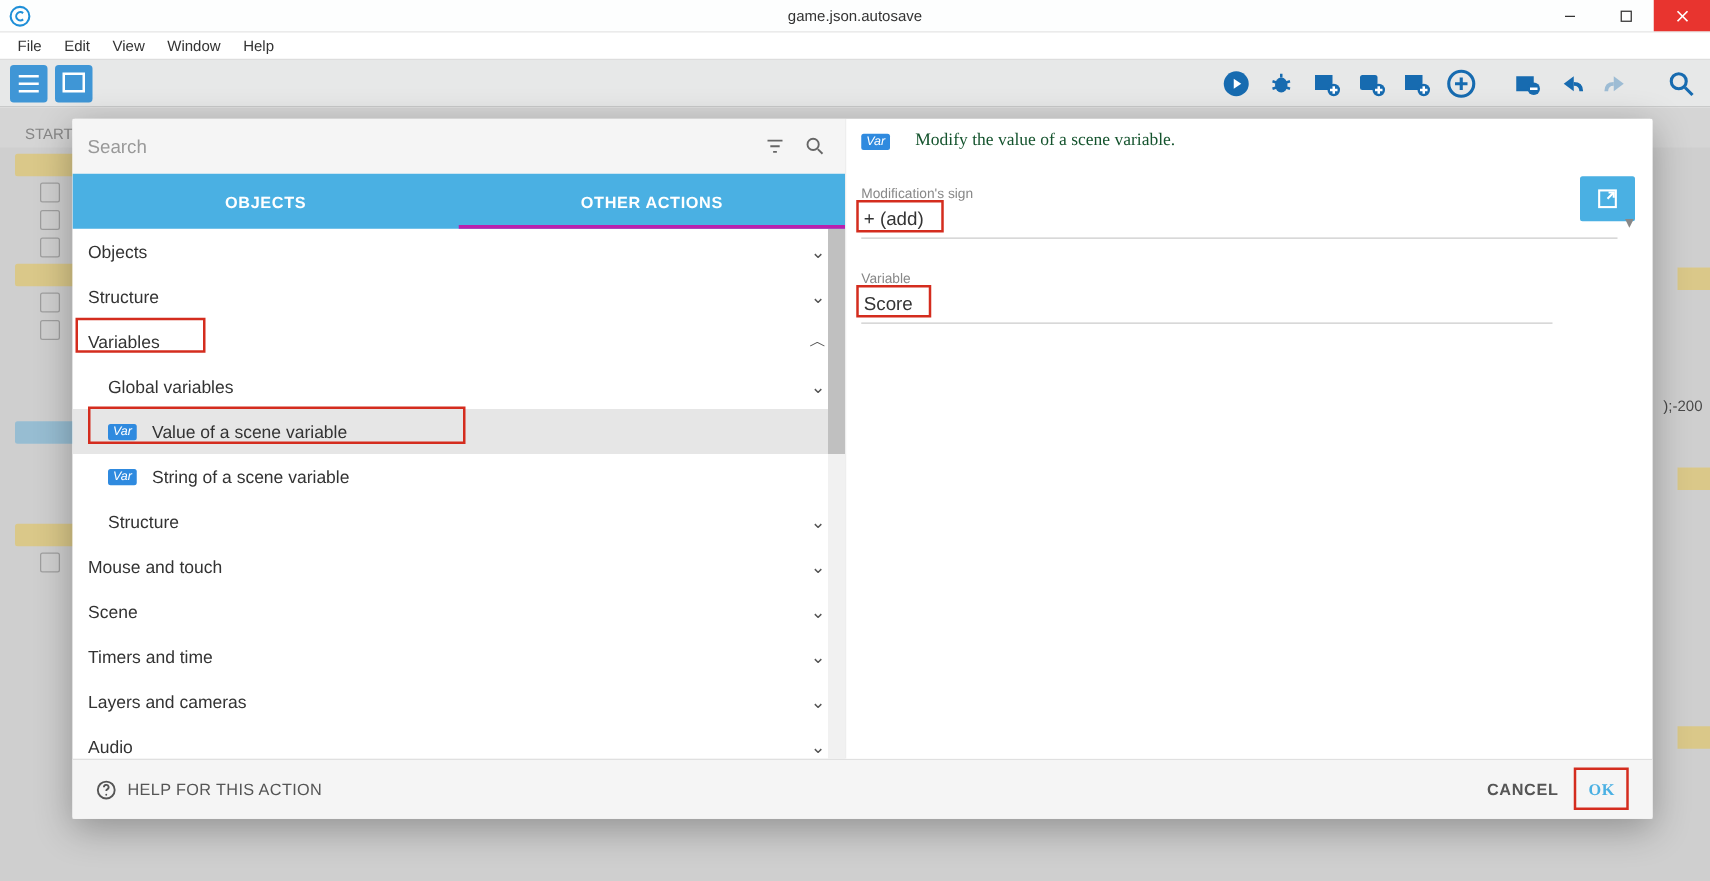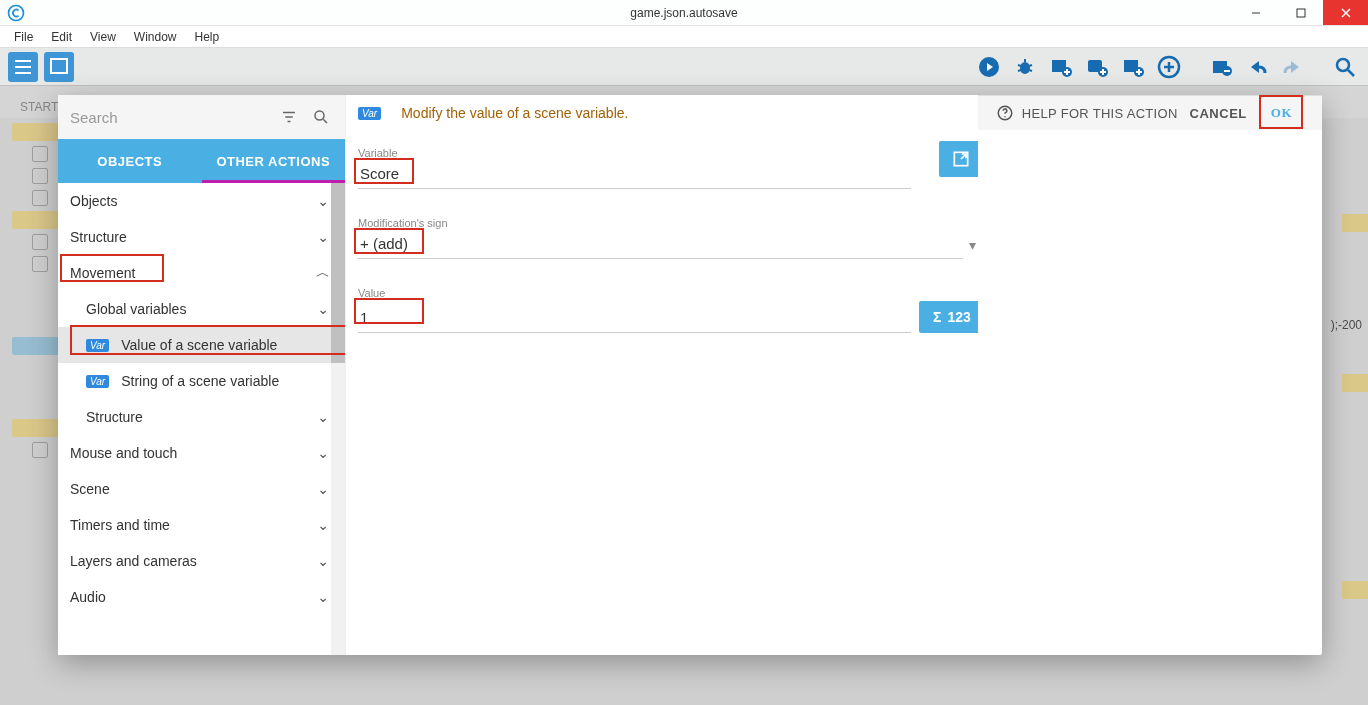--- a/index.html
+++ b/index.html
@@ -28,21 +28,21 @@
 .bg-area { position:absolute; top:86px; left:0; right:0; bottom:0; background:#eeeeee; }
 .bg-overlay { position:absolute; inset:0; background: rgba(128,128,128,0.28); pointer-events:none; }
 .tab-strip { height: 32px; background:#f5f5f5; display:flex; align-items:flex-end; padding-left:12px; font-size:12px; color:#888; }
 .events-area { padding: 4px 12px; position:relative; }
 .ev-row { height: 20px; display:flex; align-items:center; gap:4px; margin-bottom:2px; }
 .ev-chip-y { background:#fde38d; height:18px; padding:0 6px; font-size:11px; display:flex; align-items:center; border-radius:2px; }
 .ev-chip-b { background:#a0d5f2; height:18px; padding:0 6px; font-size:11px; display:flex; align-items:center; border-radius:2px; }
 .ev-icon { width:16px; height:16px; border:1px solid #aaa; border-radius:2px; }
 
 
-.dialog-wrap { position:absolute; top:95px; left:58px; width:1264px; height:560px; background:#fff; box-shadow: 0 8px 30px rgba(0,0,0,0.3); border-radius:2px; display:flex; z-index:100; }
+.dialog-wrap { position:absolute; top:95px; left:58px; width:1264px; height:560px; background:#fff; box-shadow: 0 8px 30px rgba(0,0,0,0.3); border-radius:2px; display:flex; flex-direction:column; z-index:100; }
 .dialog-body { flex:1; display:flex; overflow:hidden; }
 .dialog-left { width: 618px; display:flex; flex-direction:column; background:#fff; }
 .dialog-right { flex:1; background:#fff; padding: 10px 12px 0 12px; position:relative; border-left:1px solid #eee; }
 
 
 .search-row { height:44px; display:flex; align-items:center; padding:0 12px; gap:8px; background:#f5f5f5;}
 .search-input { flex:1; border:none; background:transparent; font-size:15px; color:#555; outline:none; }
 .search-input::placeholder { color:#999; }
 .search-icn { width:24px; height:24px; display:flex; align-items:center; justify-content:center; color:#666; }
 
@@ -59,33 +59,33 @@
 .tree-row .chev { margin-left:auto; width:20px; height:20px; display:flex; align-items:center; justify-content:center; color:#555; }
 .tree-row.indent1 { padding-left: 28px; }
 .tree-row.selected { background:#e6e6e6; }
 .var-badge { background:#2f8adf; color:#fff; font-size:10px; padding:1px 4px; border-radius:2px; margin-right:12px; font-style:italic; display:inline-flex; align-items:center; }
 
 
 .hl-box { border:2px solid #d42c1e; position:absolute; pointer-events:none; z-index:50; }
 
 
 .right-header { display:flex; align-items:center; gap:8px; margin-bottom:12px; }
-.right-header-text { font-size:14px; color:#a16207; }
+.right-header-text { font-size:14px; color:#14532d;font-family:Liberation Serif, serif; }
 .help-btn { position:absolute; right:14px; top:46px; width:44px; height:36px; background:#4ab0e3; display:flex; align-items:center; justify-content:center; color:#fff; border-radius:2px;}
 .field-group { margin-top: 10px; margin-bottom:6px; }
 .field-label { font-size:11px; color:#888; margin-bottom:2px; display:block; }
 .field-input { width: 553px; border:none; border-bottom:1px solid #ccc; font-size:15px; color:#333; padding:4px 2px 6px 2px; background:transparent; outline:none; position:relative;}
 .field-select-row { display:flex; align-items:center; width:618px;}
 .field-select-row .field-input { flex:1; }
 .sel-chev { color:#888; font-size:14px; margin-left:6px;}
 .value-row { display:flex; align-items:flex-end; gap:8px;}
 .sigma-btn { width:66px; height:32px; background:#4ab0e3; color:#fff; display:flex; align-items:center; justify-content:center; gap:6px; font-size:14px; font-weight:600; border-radius:2px; margin-left:auto;}
 
 
-.dialog-footer { height:35px; border-top:1px solid #e0e0e0; display:flex; align-items:center; padding:0 18px; background:#f5f5f5;}
+.dialog-footer { height:48px; border-top:1px solid #e0e0e0; display:flex; align-items:center; padding:0 18px; background:#f5f5f5;}
 .help-action { display:flex; align-items:center; gap:8px; color:#555; font-size:13px; font-weight:500; letter-spacing:0.3px;}
 .footer-spacer { flex:1; }
 .footer-btn { font-size:13px; font-weight:600; color:#555; padding:6px 12px; letter-spacing:0.5px;}
 .footer-btn.ok { color:#4ab0e3;font-family:Liberation Serif, serif; }
 
 
 .right-bg-stripe { position:absolute; right:0; width:26px; background:#fde38d; }
 .right-bg-stripe.s1 { top:128px; height:18px;}
 .right-bg-stripe.s2 { top:288px; height:18px;}
 .right-bg-stripe.s3 { top:495px; height:18px;}
@@ -296,21 +296,21 @@
       <div class="tree-wrap" style="position:relative;">
         <div class="tree-row">
             <span>Objects</span>
             <span class="chev">⌄</span>
           </div>
         <div class="tree-row">
             <span>Structure</span>
             <span class="chev">⌄</span>
           </div>
         <div class="tree-row">
-            <span>Movement</span>
+            <span>Variables</span>
             <span class="chev">︿</span>
           </div>
         <div class="tree-row indent1">
             <span>Global variables</span>
             <span class="chev">⌄</span>
           </div>
         <div class="tree-row indent1 selected">
             <span class="var-badge">Var</span>
             <span>Value of a scene variable</span>
           </div>
@@ -355,48 +355,37 @@
       <div class="right-header">
         <span class="var-badge">Var</span>
         <span class="right-header-text">Modify the value of a scene variable.</span>
       </div>
       <div class="help-btn">
         <svg width="20" height="20" viewBox="0 0 24 24">
             <rect x="4" y="4" width="16" height="16" fill="none" stroke="#fff" stroke-width="2"></rect>
             <polyline points="12,12 18,6" fill="none" stroke="#fff" stroke-width="2"></polyline>
             <polyline points="13,6 18,6 18,11" fill="none" stroke="#fff" stroke-width="2"></polyline>
           </svg>
-      </div>
-
-      <div class="field-group" style="margin-top:26px; position:relative;">
-        <span class="field-label">Variable</span>
-        <input class="field-input" value="Score" style="">
-        <div class="hl-box" style="top:11px; left:-4px; width:60px; height:26px;"></div>
       </div>
 
       <div class="field-group" style="margin-top:28px; position:relative;">
         <span class="field-label">Modification's sign</span>
         <div class="field-select-row">
           <input class="field-input" readonly="" value="+ (add)" style="">
           <span class="sel-chev">▾</span>
         </div>
         <div class="hl-box" style="top:11px; left:-4px; width:70px; height:26px;"></div>
       </div>
 
-      <div class="field-group" style="margin-top:28px; position:relative;">
-        <span class="field-label">Value</span>
-        <div class="value-row">
-          <input class="field-input" style="width: 553px;" value="1">
-          <div class="sigma-btn">
-            <span style="font-weight:700;">Σ</span>
-            <span>123</span>
-          </div>
-        </div>
-        <div class="hl-box" style="top:11px; left:-4px; width:70px; height:26px;"></div>
-      </div>
+      <div class="field-group" style="margin-top:26px; position:relative;">
+        <span class="field-label">Variable</span>
+        <input class="field-input" value="Score" style="">
+        <div class="hl-box" style="top:11px; left:-4px; width:60px; height:26px;"></div>
+      </div>
+
     </div>
   </div>
 
   <div class="dialog-footer">
     <div class="help-action">
       <svg width="18" height="18" viewBox="0 0 24 24">
           <circle cx="12" cy="12" r="9" fill="none" stroke="#555" stroke-width="2"></circle>
           <path d="M9.5 9a2.5 2.5 0 1 1 3.5 2.3c-.8.4-1 .9-1 1.7" fill="none" stroke="#555" stroke-width="2"></path>
           <circle cx="12" cy="17" r="1" fill="#555"></circle>
         </svg>

